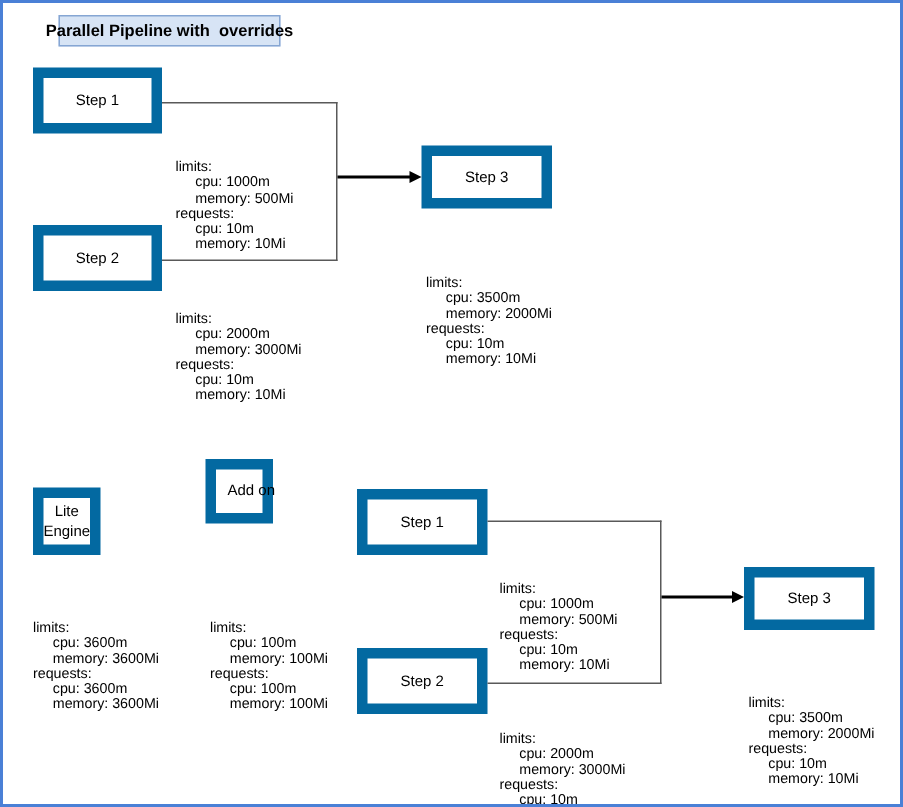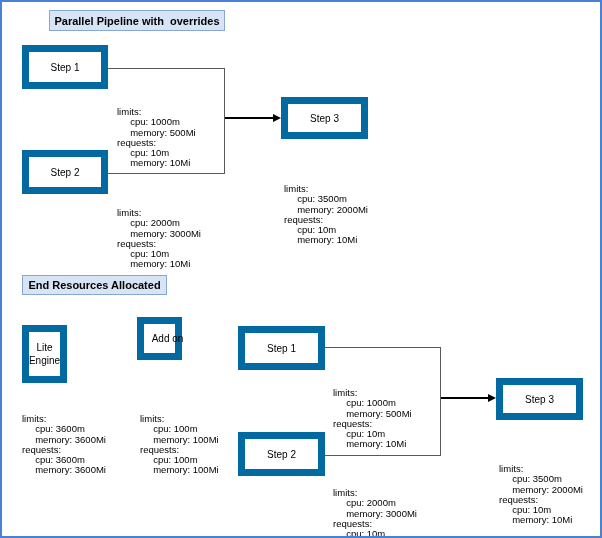--- a/index.html
+++ b/index.html
@@ -62,21 +62,21 @@
     border-top: 4.5px solid transparent;
     border-bottom: 4.5px solid transparent;
     border-left: 8px solid #000000;
   }
 </style>
 </head>
 <body>
 
 <div class="canvas">
 
-  <div class="title-box" style="left:11px; top:8px; width:176px; height:21px;margin-left:36px;">
+  <div class="title-box" style="left:1px; top:8px; width:148px; height:21px;margin-left:36px;">
     <span>Parallel Pipeline with  overrides</span>
   </div>
 
   <div class="node" style="left:20px; top:43px; width:86px; height:44px;">
     <span class="label">Step 1</span>
   </div>
 
   <div class="node" style="left:20px; top:148px; width:86px; height:44px;">
     <span class="label">Step 2</span>
   </div>
@@ -103,30 +103,27 @@
 requests:
      cpu: 10m
      memory: 10Mi</div>
   <div class="res" style="left:282px; top:154px;">limits:
      cpu: 3500m
      memory: 2000Mi
 requests:
      cpu: 10m
      memory: 10Mi</div>
 
-  <div class="title-box" style="left:20px; top:273px; width:145px; height:20px;">
-    <span>End Resources Allocated</span>
-  </div>
 
-  <div class="node" style="left:20px; top:323px; width:45px; height:58px;text-align:center;">
+  <div class="node" style="left:20px; top:323px; width:45px; height:45px;text-align:center;">
     <span class="label">Lite
 Engine</span>
   </div>
 
-  <div class="node" style="left:135px; top:315px; width:45px; height:43px;padding-left:16px;">
+  <div class="node" style="left:135px; top:304px; width:45px; height:43px;padding-left:16px;">
     <span class="label">Add on</span>
   </div>
 
   <div class="node" style="left:236px; top:324px; width:87px; height:44px;">
     <span class="label">Step 1</span>
   </div>
 
   <div class="node" style="left:236px; top:430px; width:87px; height:44px;">
     <span class="label">Step 2</span>
   </div>

